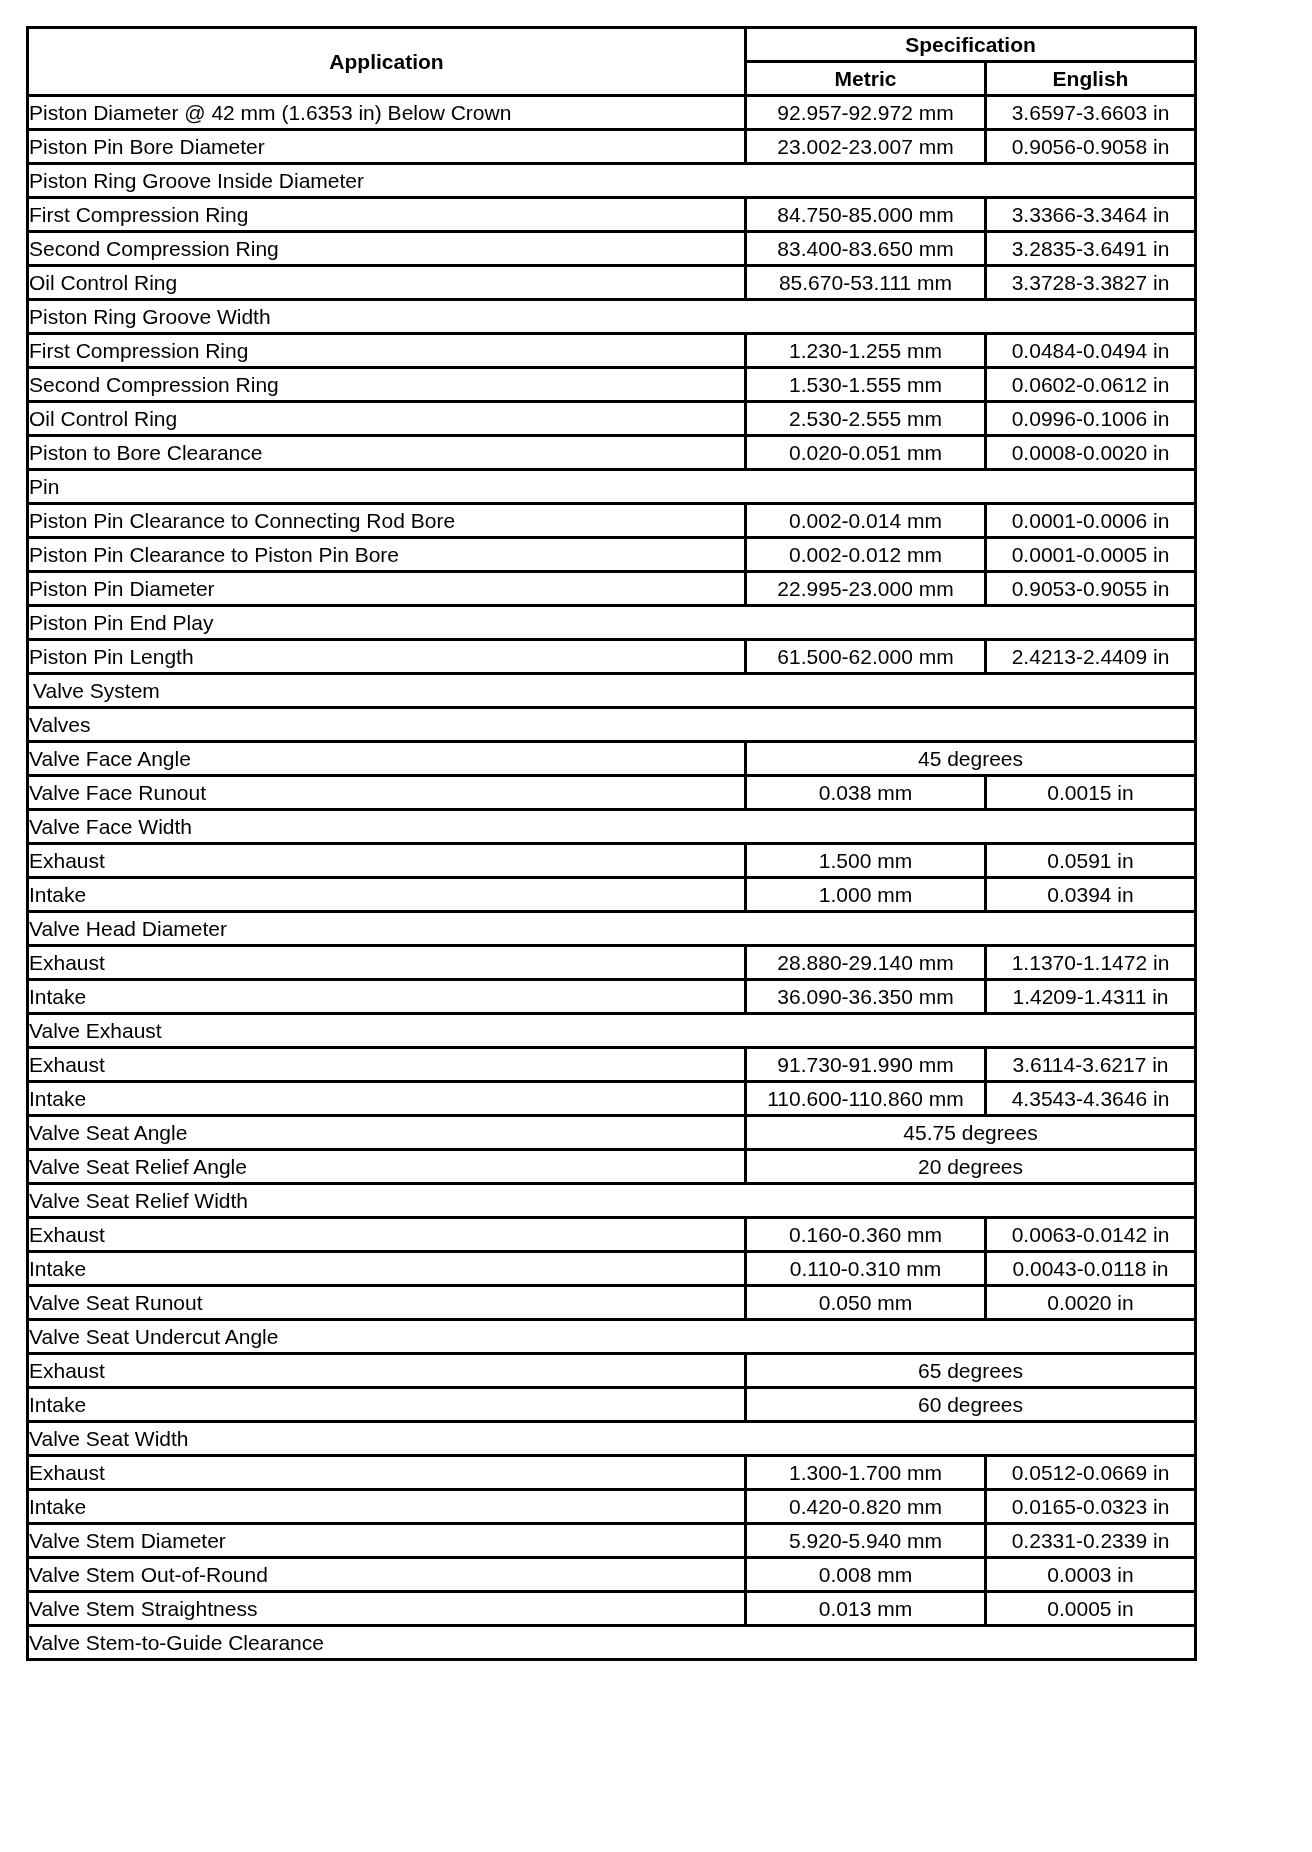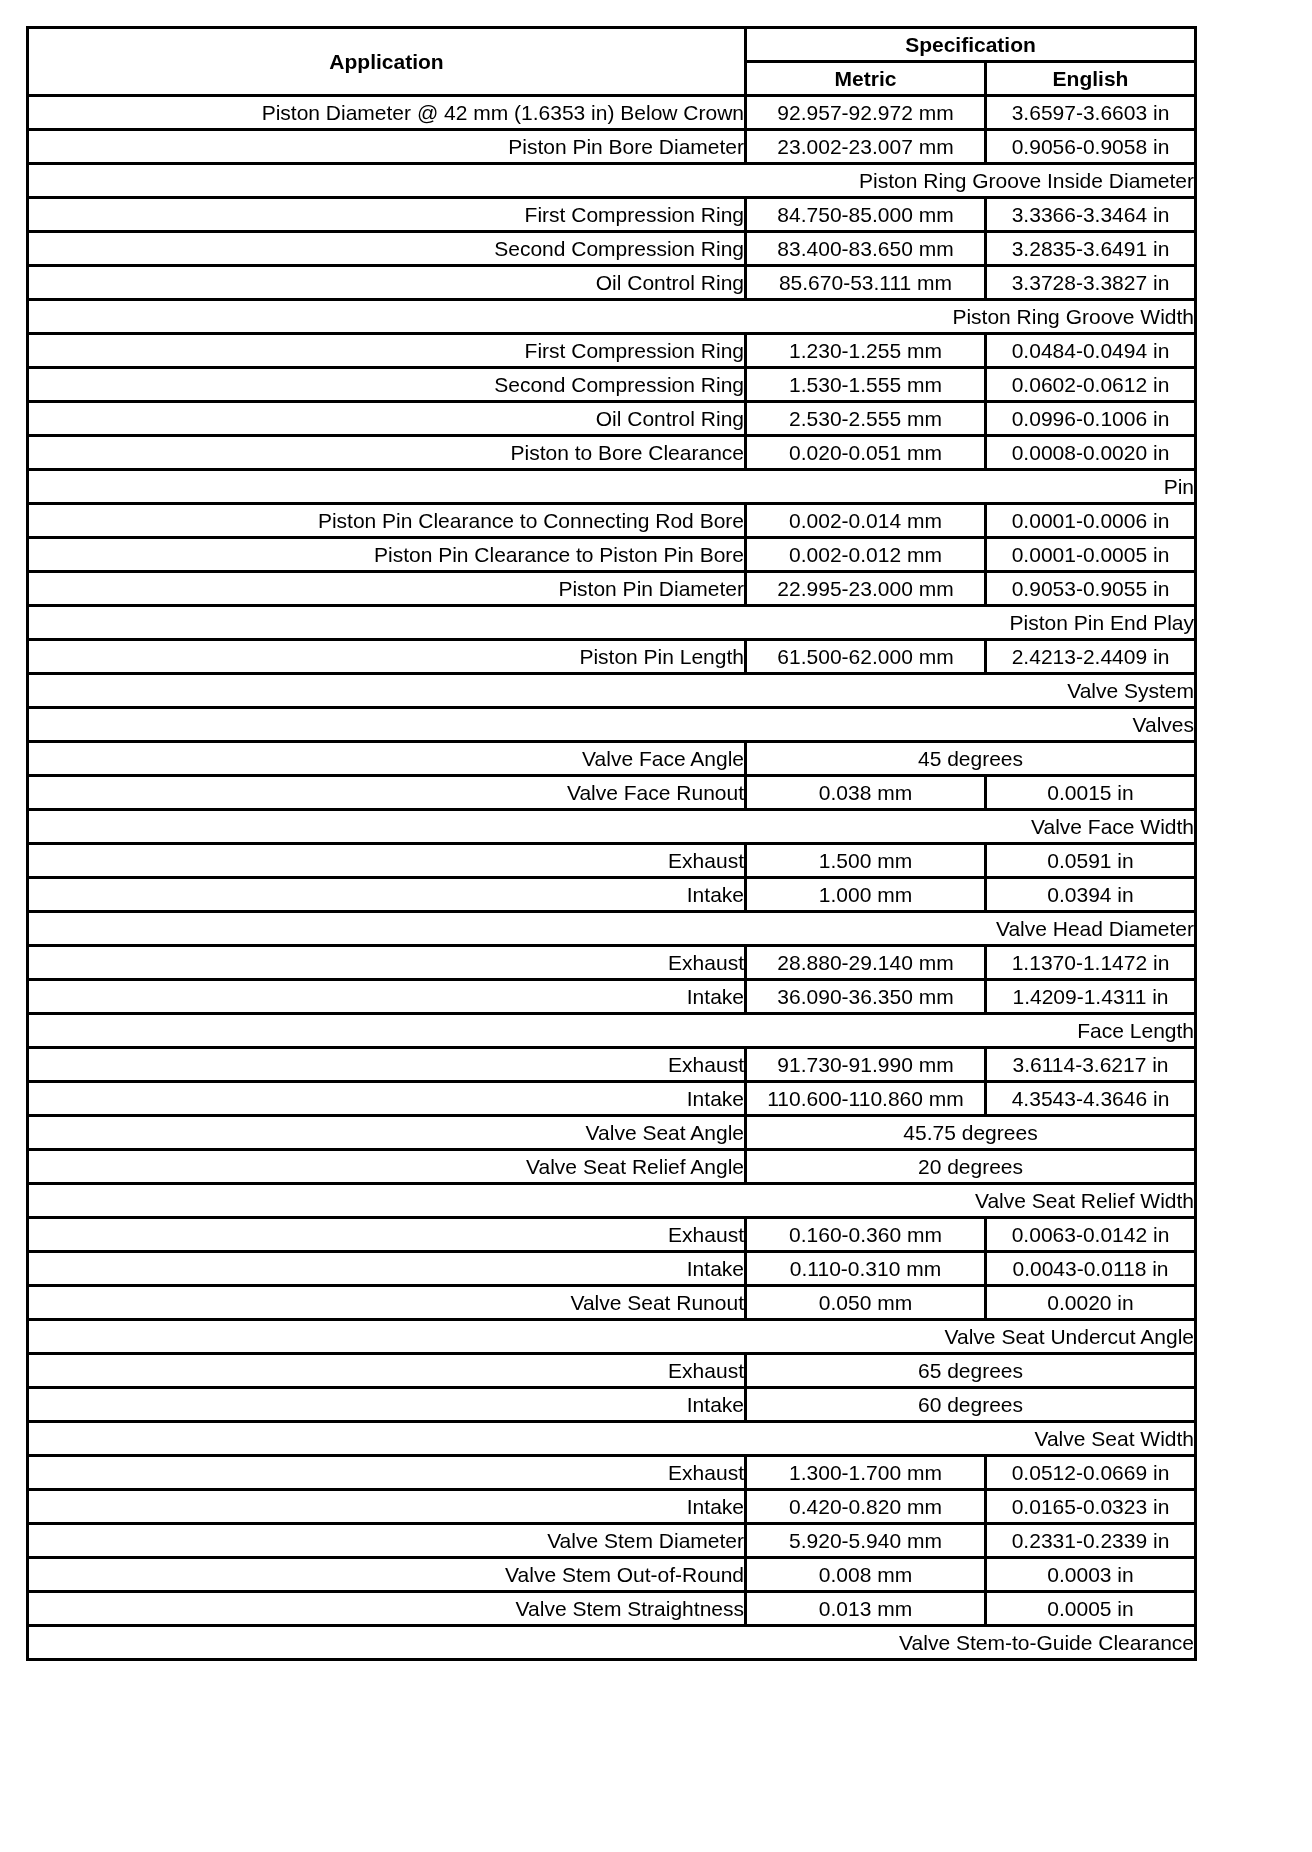--- a/index.html
+++ b/index.html
@@ -15,21 +15,21 @@
   }
   table.spec td, table.spec th {
     border: 3px solid #000;
     height: 31px;
     padding: 0;
     white-space: nowrap;
     overflow: hidden;
   }
   table.spec th { font-weight: bold; text-align: center; font-size: 21px; }
   th.app-h { height: 68px; }
-  td.label { padding-left: 90px; text-align: right; }
+  td.label { padding-left: 90px; text-align: left; }
   td.label.l0 { padding-left: 4px; }
   td.val { text-align: center; }
   col.c1 { width: 718px; }
   col.c2 { width: 240px; }
   col.c3 { width: 210px; }
 </style>
 </head>
 <body>
 
 <table class="spec">
@@ -161,21 +161,21 @@
         <td class="label">Exhaust</td>
         <td class="val">28.880-29.140 mm</td>
         <td class="val">1.1370-1.1472 in</td>
       </tr>
       <tr>
         <td class="label">Intake</td>
         <td class="val">36.090-36.350 mm</td>
         <td class="val">1.4209-1.4311 in</td>
       </tr>
       <tr>
-        <td class="label" colspan="3">Face Length</td>
+        <td class="label" colspan="3">Valve Exhaust</td>
       </tr>
       <tr>
         <td class="label">Exhaust</td>
         <td class="val">91.730-91.990 mm</td>
         <td class="val">3.6114-3.6217 in</td>
       </tr>
       <tr>
         <td class="label">Intake</td>
         <td class="val">110.600-110.860 mm</td>
         <td class="val">4.3543-4.3646 in</td>

